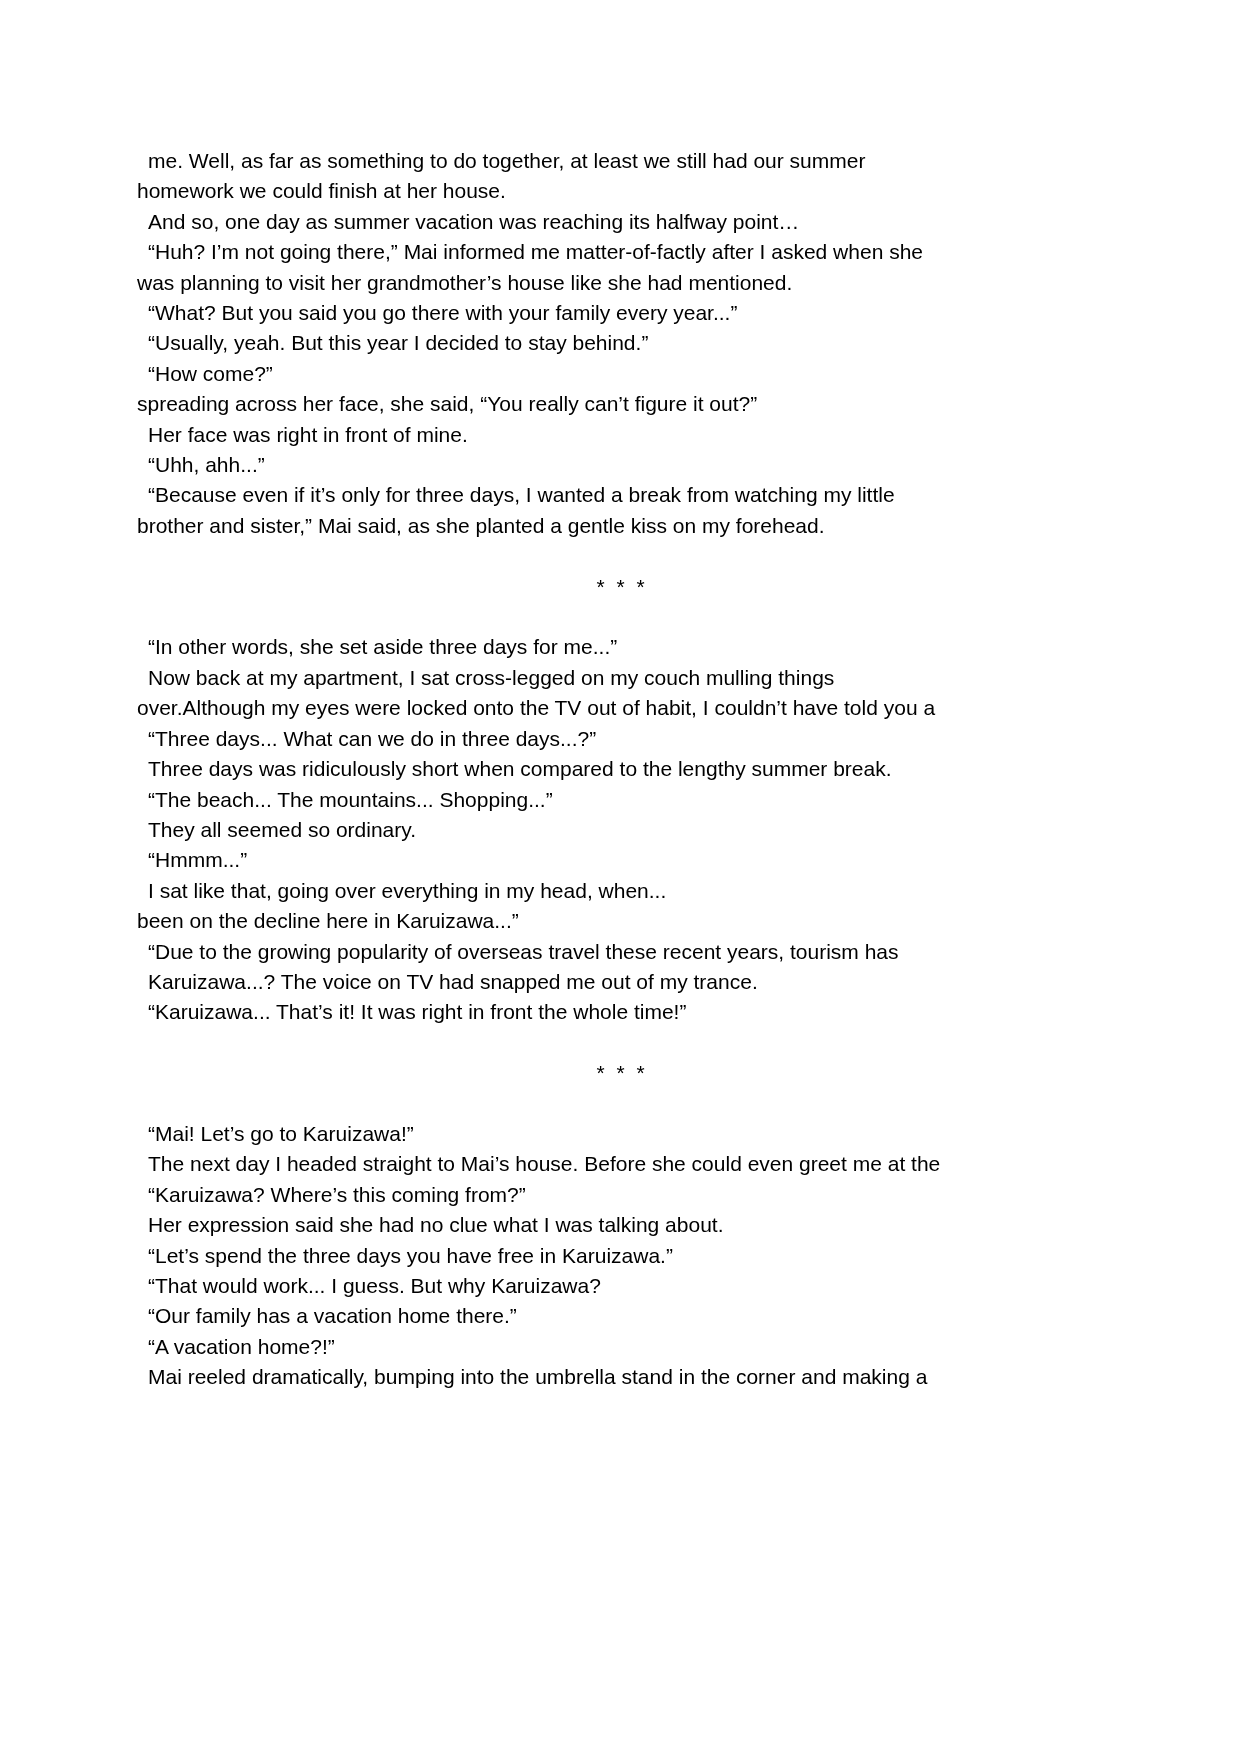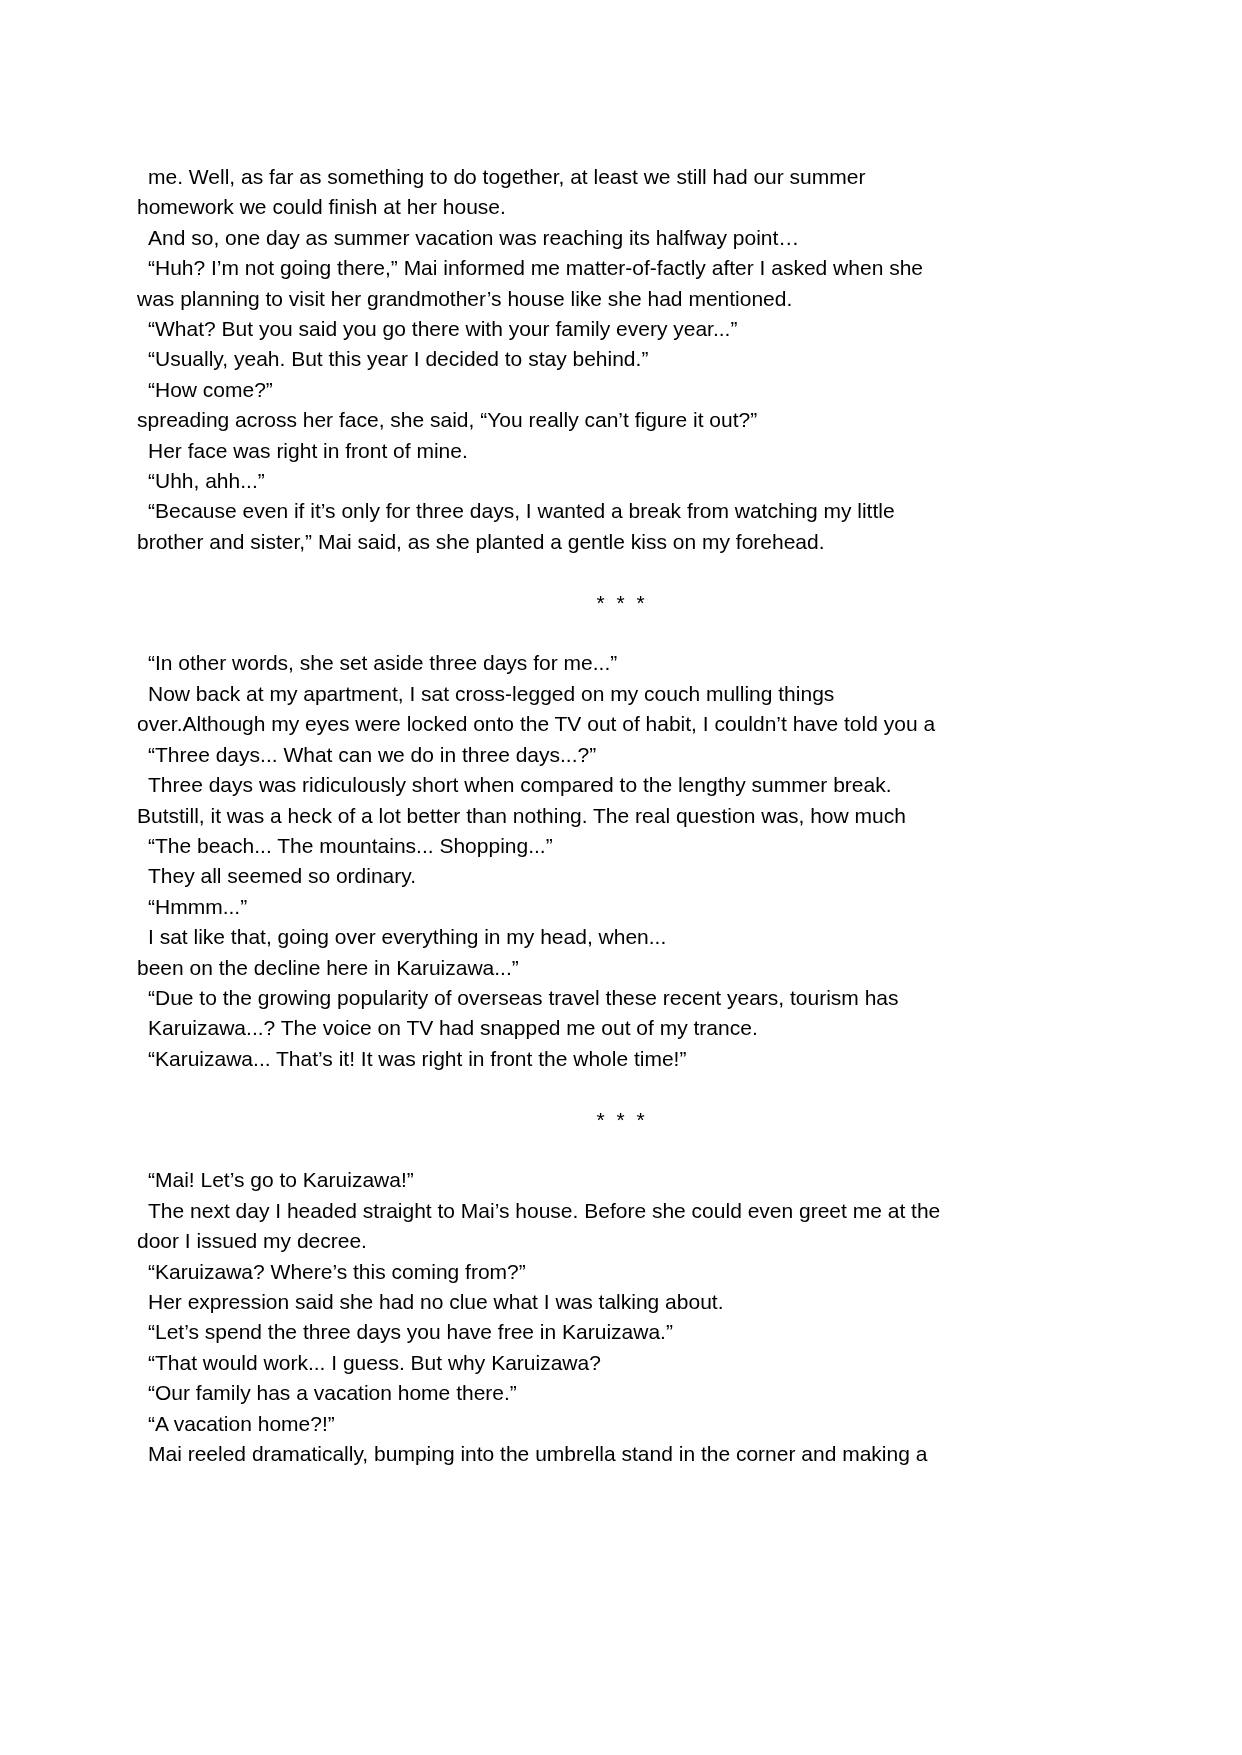--- a/index.html
+++ b/index.html
@@ -12,21 +12,21 @@
     width: 1242px;
     height: 1755px;
     background: #ffffff;
     overflow: hidden;
     font-family: "Liberation Sans", sans-serif;
     color: #000000;
   }
   .text-block {
     position: absolute;
     left: 137px;
-    top: 162px;
+    top: 146px;
     width: 970px;
     font-size: 21px;
     line-height: 30.4px;
   }
   .line {
     white-space: pre;
   }
   .line.indent {
     padding-left: 11px;
   }
@@ -54,33 +54,31 @@
       <div class="line indent">Her face was right in front of mine.</div>
       <div class="line indent">“Uhh, ahh...”</div>
       <div class="line indent">“Because even if it’s only for three days, I wanted a break from watching my little</div>
       <div class="line">brother and sister,” Mai said, as she planted a gentle kiss on my forehead.</div>
       <div class="separator">* * *</div>
       <div class="line indent">“In other words, she set aside three days for me...”</div>
       <div class="line indent">Now back at my apartment, I sat cross-legged on my couch mulling things</div>
       <div class="line">over.Although my eyes were locked onto the TV out of habit, I couldn’t have told you a</div>
       <div class="line indent">“Three days... What can we do in three days...?”</div>
       <div class="line indent">Three days was ridiculously short when compared to the lengthy summer break.</div>
-      <div class="line">Butstill, it was a heck of a lot better than nothing. The real question was, how much</div>
       <div class="line indent">“The beach... The mountains... Shopping...”</div>
       <div class="line indent">They all seemed so ordinary.</div>
       <div class="line indent">“Hmmm...”</div>
       <div class="line indent">I sat like that, going over everything in my head, when...</div>
       <div class="line">been on the decline here in Karuizawa...”</div>
       <div class="line indent">“Due to the growing popularity of overseas travel these recent years, tourism has</div>
       <div class="line indent">Karuizawa...? The voice on TV had snapped me out of my trance.</div>
       <div class="line indent">“Karuizawa... That’s it! It was right in front the whole time!”</div>
       <div class="separator">* * *</div>
       <div class="line indent">“Mai! Let’s go to Karuizawa!”</div>
       <div class="line indent">The next day I headed straight to Mai’s house. Before she could even greet me at the</div>
-      <div class="line">door I issued my decree.</div>
       <div class="line indent">“Karuizawa? Where’s this coming from?”</div>
       <div class="line indent">Her expression said she had no clue what I was talking about.</div>
       <div class="line indent">“Let’s spend the three days you have free in Karuizawa.”</div>
       <div class="line indent">“That would work... I guess. But why Karuizawa?</div>
       <div class="line indent">“Our family has a vacation home there.”</div>
       <div class="line indent">“A vacation home?!”</div>
       <div class="line indent">Mai reeled dramatically, bumping into the umbrella stand in the corner and making a</div>
     </div>
 </div>
 

